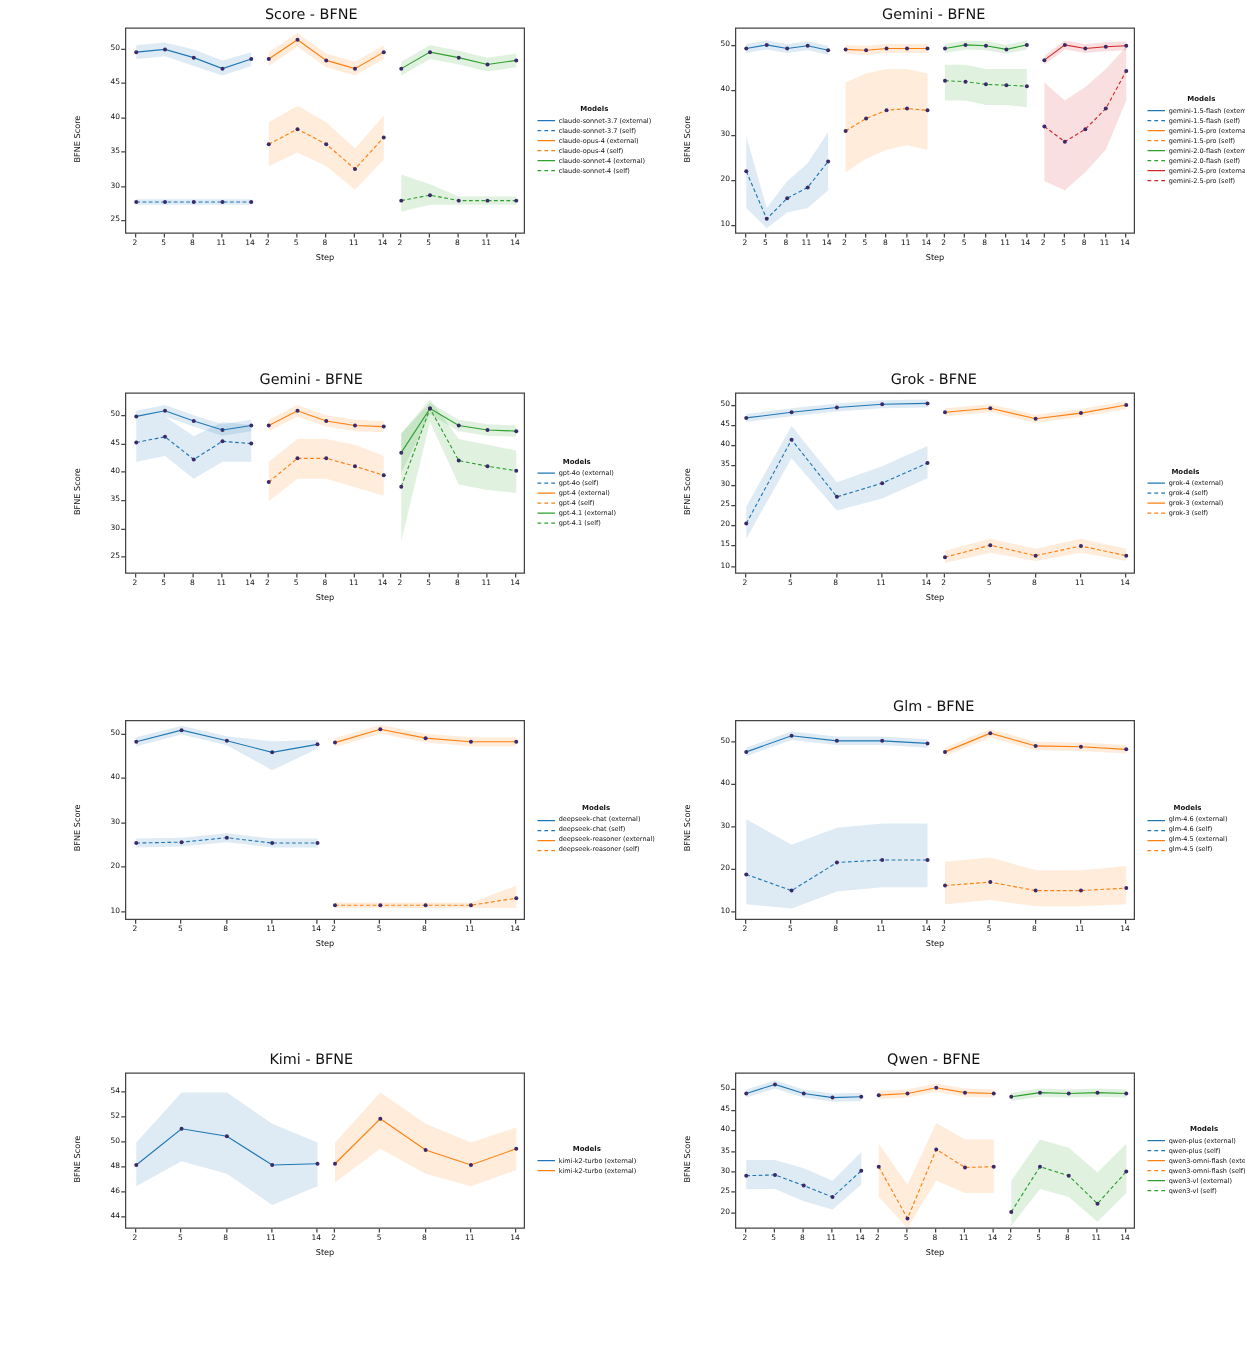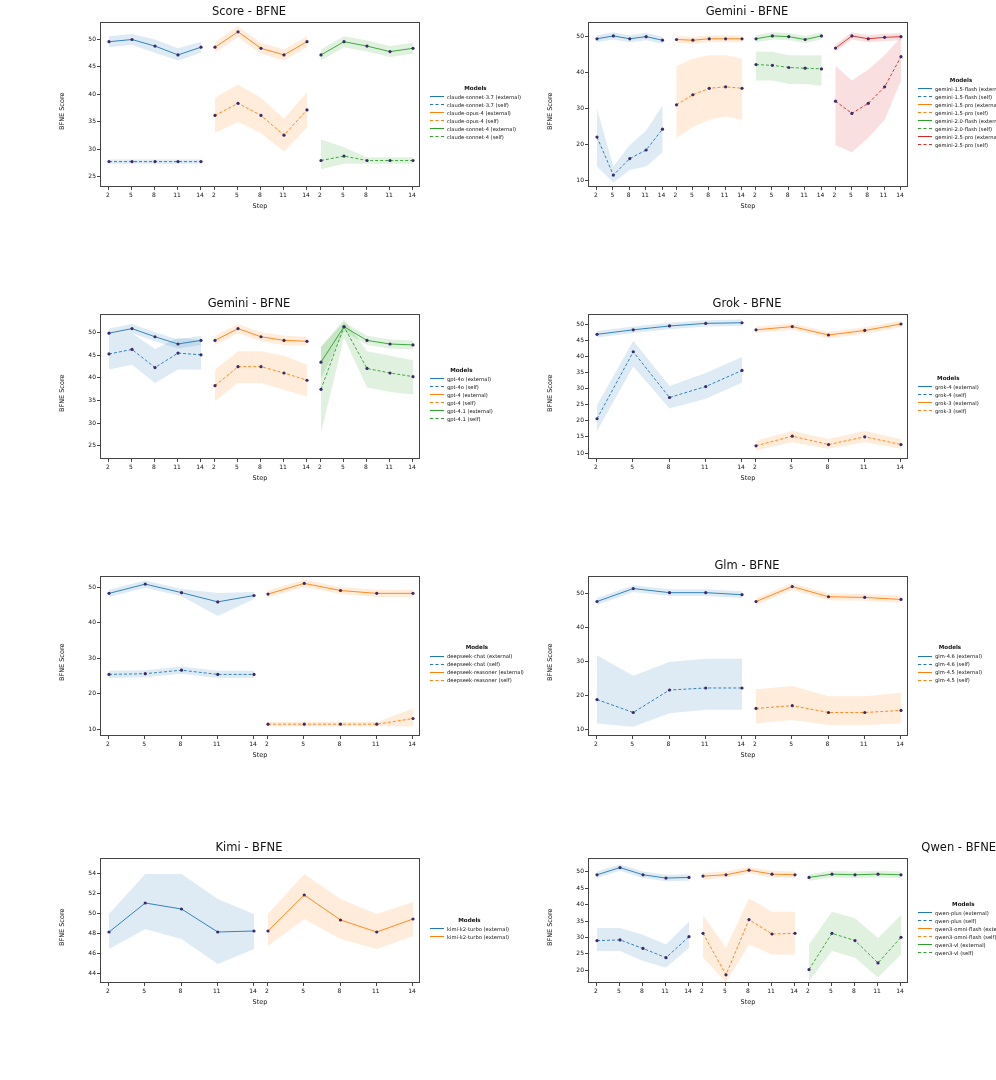--- a/index.html
+++ b/index.html
@@ -754,21 +754,21 @@
           </div>
           <div class="lg-row">
             <span class="lg-swatch" style="border-top-color: rgb(255, 127, 14); border-top-style: solid;"></span>
             <span>kimi-k2-turbo (external)</span>
           </div>
         </div>
       </div>
     </div>
     <div class="cell">
       <div class="panel">
-        <div class="title" style="top: 24px; text-align: right;">Qwen - BFNE</div>
+        <div class="title" style="top: 24px;">Qwen - BFNE</div>
         <div class="plot" style="left: 90px; top: 42px; width: 320px; height: 125px;">
           <svg width="320" height="125" viewBox="0 0 320 125">
             <path d="M8.00,12.50 L31.00,5.26 L54.00,12.50 L77.00,15.79 L100.00,15.13 L100.00,21.71 L77.00,22.37 L54.00,19.08 L31.00,11.84 L8.00,19.08 Z" fill="#1f77b4" fill-opacity="0.15" stroke="none"></path>
             <path d="M8.00,15.79 L31.00,8.55 L54.00,15.79 L77.00,19.08 L100.00,18.42 " fill="none" stroke="#1f77b4" stroke-width="0.9"></path>
             <circle cx="8.00" cy="15.79" r="1.6" fill="#3b2a6b"></circle>
             <circle cx="31.00" cy="8.55" r="1.6" fill="#3b2a6b"></circle>
             <circle cx="54.00" cy="15.79" r="1.6" fill="#3b2a6b"></circle>
             <circle cx="77.00" cy="19.08" r="1.6" fill="#3b2a6b"></circle>
             <circle cx="100.00" cy="18.42" r="1.6" fill="#3b2a6b"></circle>
             <path d="M8.00,69.08 L31.00,69.08 L54.00,75.66 L77.00,85.53 L100.00,62.50 L100.00,88.82 L77.00,108.55 L54.00,101.97 L31.00,92.11 L8.00,92.11 Z" fill="#1f77b4" fill-opacity="0.15" stroke="none"></path>

